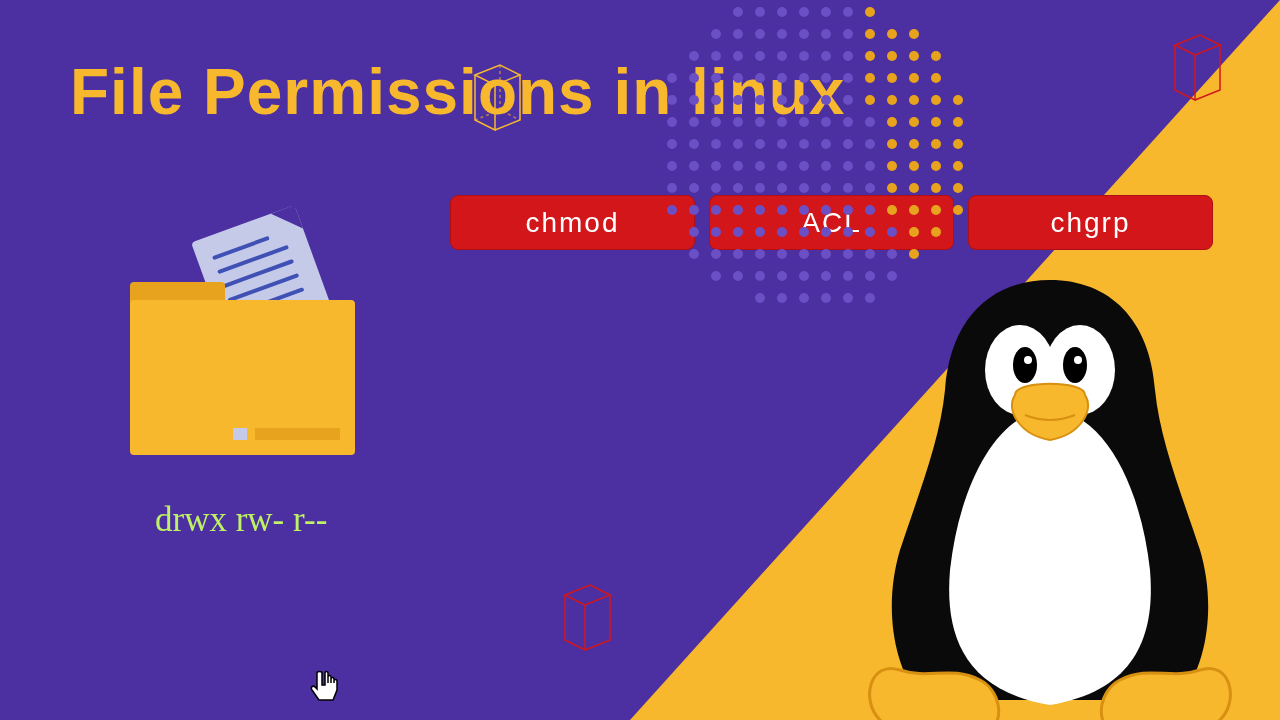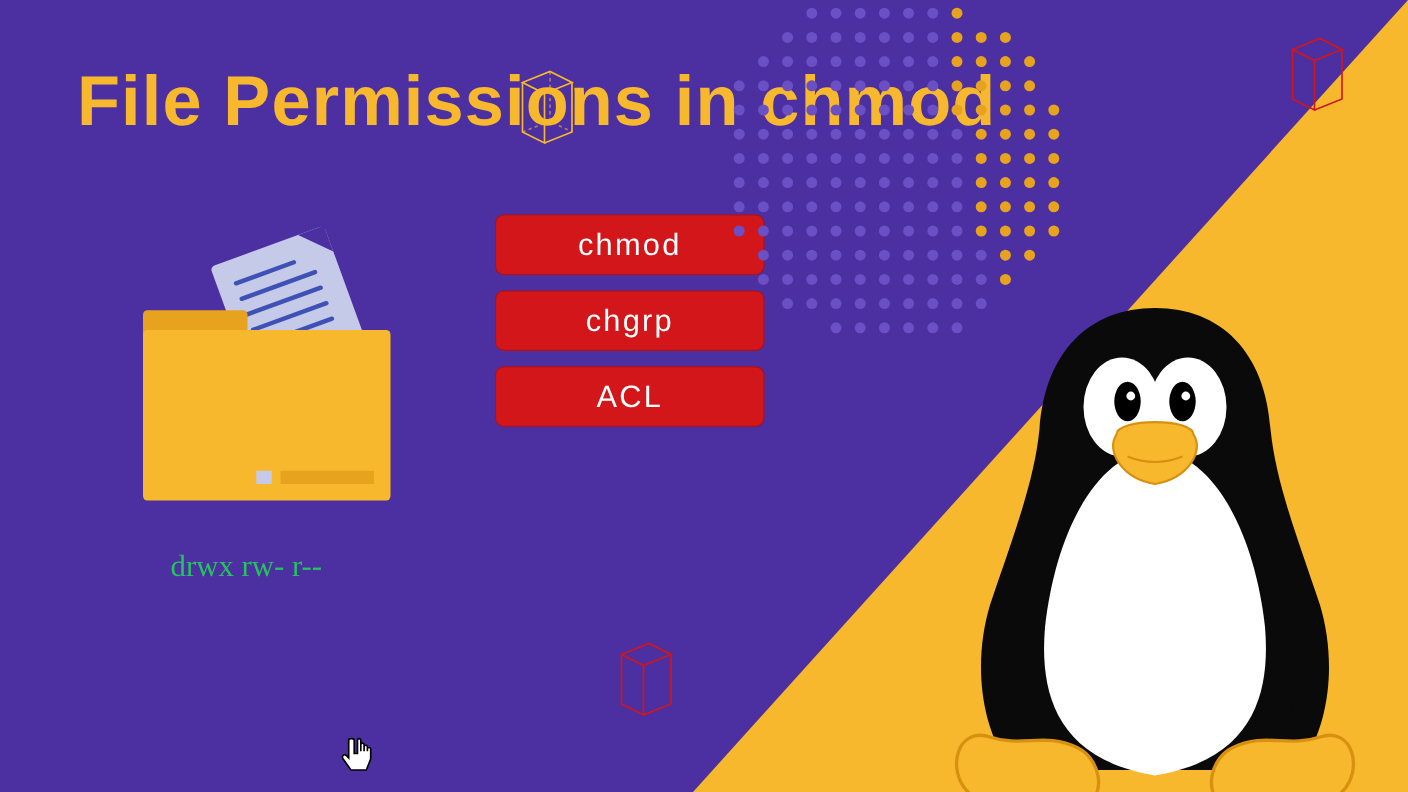--- a/index.html
+++ b/index.html
@@ -94,30 +94,30 @@
     bottom: 15px;
     right: 108px;
     width: 14px;
     height: 12px;
     background: #C5CAE9;
   }
   .perm-text {
     position: absolute;
     top: 500px;
     left: 155px;
-    color: #22c55e;
-    font-size: 28px;
+    color: #bef264;
+    font-size: 35px;
     font-family: Georgia, serif;
   }
   .commands {
     position: absolute;
     top: 195px;
     left: 450px;
     display: flex;
-    flex-direction: column;
+    flex-direction: row;
     gap: 14px;
   }
   .cmd-btn {
     width: 245px;
     height: 55px;
     background: #D3161A;
     color: #fff;
     border-radius: 8px;
     display: flex;
     align-items: center;
@@ -171,21 +171,21 @@
       </clipPath>
     </defs>
     <g>
       <g id="purple-dots">
       </g>
     </g>
 
   </svg>
 </div>
 
-<div class="title">File Permissions in chmod</div>
+<div class="title">File Permissions in linux</div>
 
 <div class="folder">
   <div class="folder-doc">
     <div class="folder-line" style="top:20px;left:15px;width:60px;transform:rotate(0deg)"></div>
     <div class="folder-line" style="top:35px;left:15px;width:75px"></div>
     <div class="folder-line" style="top:50px;left:15px;width:75px"></div>
     <div class="folder-line" style="top:65px;left:15px;width:75px"></div>
     <div class="folder-line" style="top:80px;left:15px;width:75px"></div>
   </div>
   <div class="folder-tab"></div>
@@ -195,24 +195,24 @@
   </div>
 </div>
 
 <div class="perm-text">drwx rw- r--</div>
 
 <div class="commands">
   <div class="cmd-btn">
       <span>chmod</span>
     </div>
   <div class="cmd-btn">
-      <span>chgrp</span>
+      <span>ACL</span>
     </div>
   <div class="cmd-btn">
-      <span>ACL</span>
+      <span>chgrp</span>
     </div>
 </div>
 
 <div class="cube cube1">
   <svg viewBox="0 0 55 85">
     <g stroke="#F7B82E" stroke-width="1.5" fill="none">
       <path d="M5 25 L30 15 L50 25 L25 35 Z"></path>
       <path d="M5 25 L5 70 L25 80 L25 35"></path>
       <path d="M50 25 L50 70 L25 80"></path>
       <path d="M30 15 L30 60 L50 70 M30 60 L5 70" stroke-dasharray="3,3" opacity="0.6"></path>

